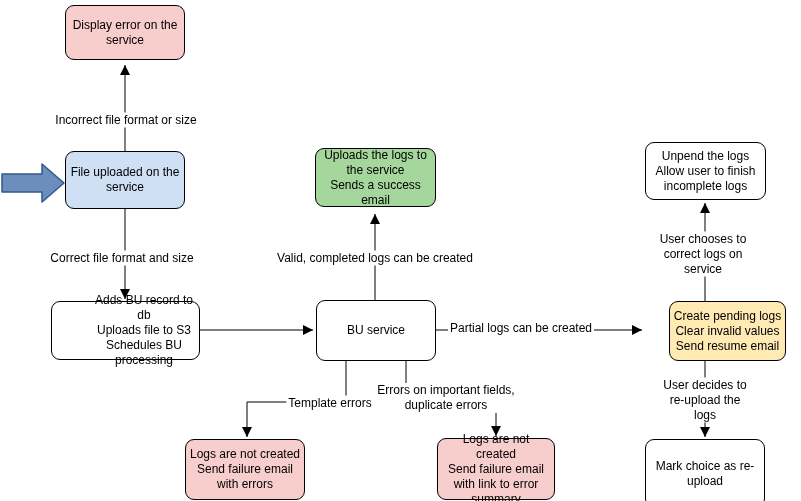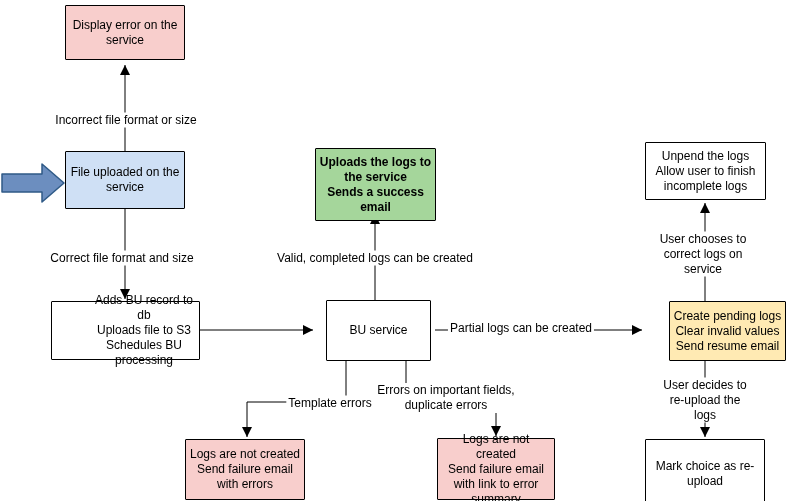--- a/index.html
+++ b/index.html
@@ -9,42 +9,42 @@
     background: #ffffff;
     font-family: "Liberation Sans", "DejaVu Sans", sans-serif;
     color: #000;
     overflow: hidden;
   }
   svg.edges { position:absolute; left:0; top:0; width:801px; height:501px; }
   .node {
     position: absolute;
     box-sizing: border-box;
     border: 1px solid #000;
-    border-radius: 1px;
+    border-radius: 9px;
     display: flex;
     align-items: center;
     justify-content: center;
     text-align: center;
     font-size: 12px;
     line-height: 15px;
     white-space: pre-line;
     padding: 2px 3px;
     z-index: 2;
   }
   .pink   { background: #f8cecc; }
   .blue   { background: #cfe0f5; }
   .green  { background: #a5d69b; }
   .yellow { background: #ffeab3; }
   .white  { background: #ffffff; }
 
   .n-display-error { left:65px;  top:5px;   width:120px; height:55px; }
   .n-file-uploaded { left:65px;  top:151px; width:120px; height:58px; }
   .n-adds-bu       { left:51px;  top:301px; width:149px; height:59px;padding-left:40px; }
-  .n-uploads-logs  { left:315px; top:148px; width:121px; height:73px;font-weight:bold; }
-  .n-bu-service    { left:326px; top:300px; width:105px; height:61px; }
+  .n-uploads-logs  { left:315px; top:148px; width:121px; height:59px; }
+  .n-bu-service    { left:316px; top:300px; width:120px; height:61px; }
   .n-create-pending{ left:644px; top:301px; width:117px; height:60px;margin-left:25px; }
   .n-unpend        { left:645px; top:142px; width:121px; height:58px; }
   .n-mark-choice   { left:645px; top:439px; width:120px; height:69px; }
   .n-logs-nc-1     { left:185px; top:439px; width:120px; height:61px; }
   .n-logs-nc-2     { left:437px; top:438px; width:118px; height:62px; }
 
   .edge-label {
     position: absolute;
     transform: translate(-50%, -50%);
     background: #ffffff;

